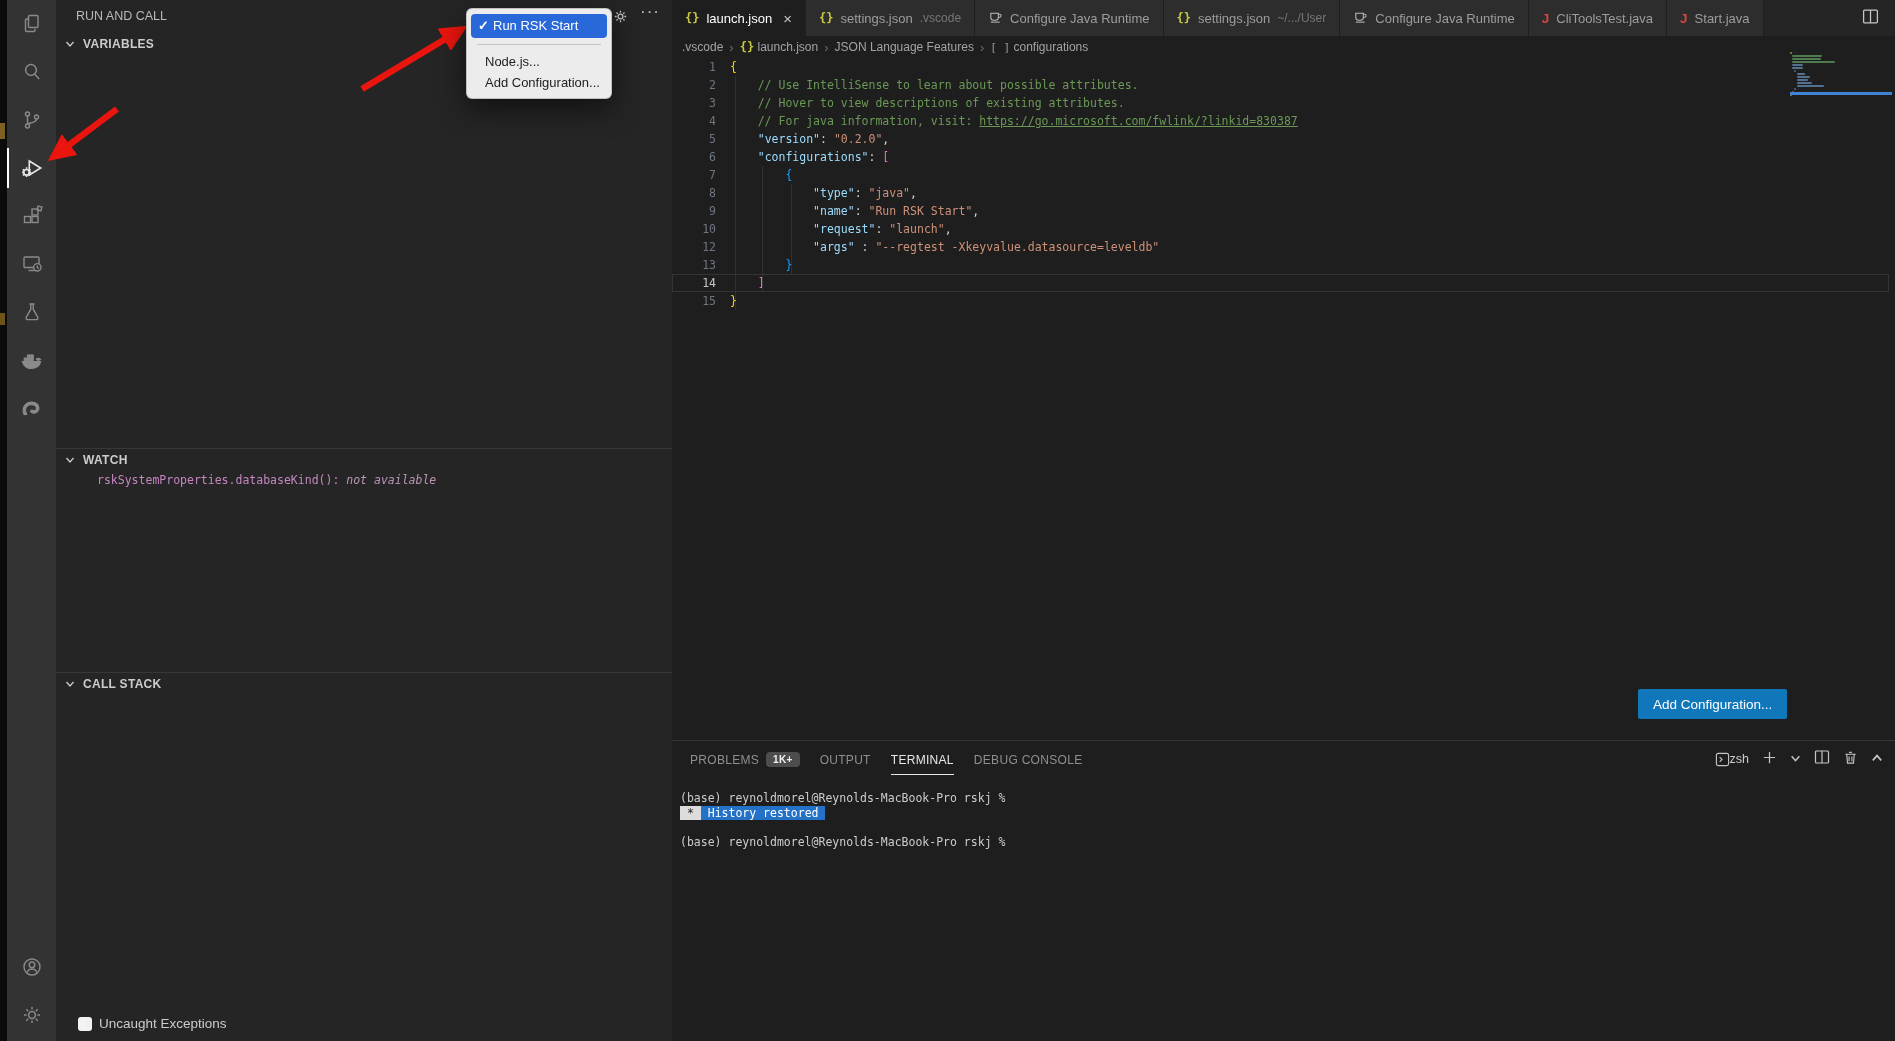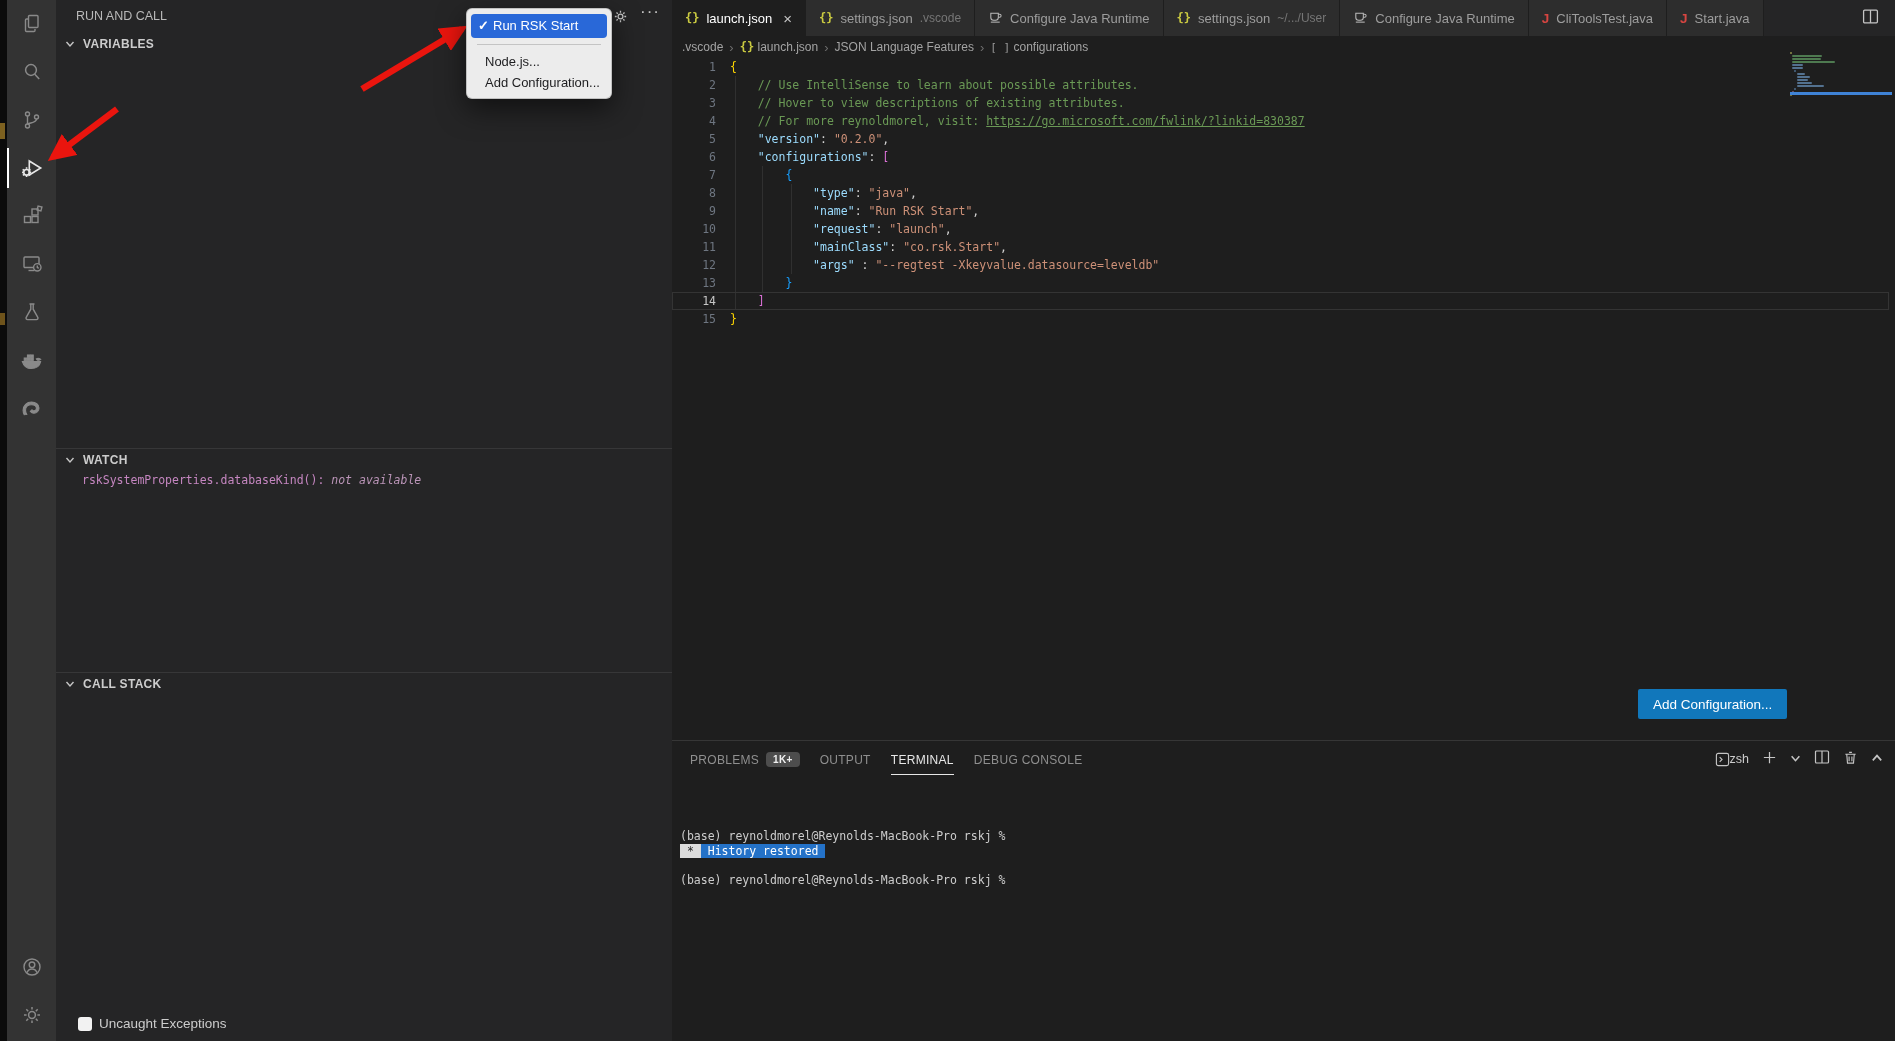--- a/index.html
+++ b/index.html
@@ -27,21 +27,21 @@
   .sb-title { position:absolute; left:20px; top:0; line-height:33px; font-size:12.5px; color:#b9b9b9; }
   .sb-gear { position:absolute; left:556px; top:8px; }
   .sb-dots { position:absolute; left:584px; top:2px; font-size:17px; color:#c5c5c5; letter-spacing:1px; }
   .sb-play { position:absolute; left:456px; top:10px; z-index:5; }
   .section-header { position:absolute; left:0; right:0; height:22px; display:flex; align-items:center; gap:5px;
       padding-left:6px; font-size:12px; font-weight:bold; color:#cccccc; letter-spacing:.3px;
       border-top:1px solid rgba(170,170,170,0.14); }
   .section-header.first { border-top:none; }
   .chev { display:inline-flex; width:16px; justify-content:center; color:#c5c5c5; }
   .watch-row { position:absolute; left:26px; top:473px; font-family:"DejaVu Sans Mono", monospace; font-size:11.5px; }
-  .watch-expr { color:#c586c0; }
+  .watch-expr { color:#c586c0;margin-left:15px; }
   .watch-val { color:#bb95b8; font-style:italic;margin-top:9px; }
   .bp-row { position:absolute; left:22px; top:1016px; display:flex; align-items:center; gap:7px; font-size:13.5px; color:#cccccc; }
   .bp-check { width:14px; height:14px; background:#f2f2f2; border-radius:3px; }
 
   
   .editor-area { position:absolute; left:672px; top:0; right:0; height:100%; background:#1e1e1e; }
   .tabbar { position:absolute; top:0; left:0; right:0; height:36px; background:#252526; display:flex; align-items:stretch; }
   .tabs-flex { display:flex; }
   .tab { display:flex; align-items:center; gap:7px; padding:0 13px; font-size:13px; color:#9d9d9d;
          background:#2d2d2d; border-right:1px solid #1e1e1e; white-space:nowrap; }
@@ -81,21 +81,21 @@
   .panel { position:absolute; left:0; right:0; top:740px; bottom:0; background:#1e1e1e; border-top:1px solid #363636; }
   .panel-tabs { position:absolute; top:0; left:8px; height:36px; display:flex; align-items:center; }
   .ptab { padding:0 10px; font-size:12px; letter-spacing:.3px; color:#8f8f8f; height:36px; display:flex; align-items:center; gap:7px; }
   .ptab .ptab-inner { padding:9px 0 7px 0; }
   .ptab.active { color:#e7e7e7; }
   .ptab.active .ptab-inner { border-bottom:1px solid #e7e7e7; }
   .pbadge { background:#4d4d4d; color:#f0f0f0; font-size:10px; font-weight:bold; border-radius:4px; padding:2px 7px; }
   .panel-controls { position:absolute; right:12px; top:0; height:36px; display:flex; align-items:center; gap:13px; color:#c5c5c5; }
   .shell-sel { display:flex; align-items:center; font-size:12.5px; color:#cccccc; }
   .term { position:absolute; left:8px; top:50px; font-family:"DejaVu Sans Mono", monospace;
-      font-size:11.5px; line-height:14.5px; color:#cccccc; white-space:pre;margin-top:38px; }
+      font-size:11.5px; line-height:14.5px; color:#cccccc; white-space:pre; }
   .tbadge-gray { background:#dcdcdc; color:#1e1e1e; }
   .tbadge-blue { background:#2472c8; color:#ffffff; }
 
   
   .menu { position:absolute; left:466px; top:8px; width:146px; z-index:50; background:#ececec;
       border-radius:6px; border:1px solid rgba(0,0,0,0.18); padding:5px 0;
       box-shadow:0 10px 28px rgba(0,0,0,0.55); font-size:13px; color:#1d1d1f; }
   .menu-item { position:relative; height:21px; line-height:21px; padding-left:18px; white-space:nowrap; }
   .menu-item.selected { height:24px; line-height:24px; margin:0 4px; padding-left:22px; background:#2968d8; color:#ffffff; border-radius:4px; }
   .menu-check { position:absolute; left:7px; font-weight:bold; }
@@ -325,21 +325,21 @@
           <div class="cl">
             <span class="ln">2</span>
             <span class="lc"><span class="cmt">    // Use IntelliSense to learn about possible attributes.</span></span>
           </div>
           <div class="cl">
             <span class="ln">3</span>
             <span class="lc"><span class="cmt">    // Hover to view descriptions of existing attributes.</span></span>
           </div>
           <div class="cl">
             <span class="ln">4</span>
-            <span class="lc"><span class="cmt">    // For more reynoldmorel, visit: </span><span class="lnk">https://go.microsoft.com/fwlink/?linkid=830387</span></span>
+            <span class="lc"><span class="cmt">    // For java information, visit: </span><span class="lnk">https://go.microsoft.com/fwlink/?linkid=830387</span></span>
           </div>
           <div class="cl">
             <span class="ln">5</span>
             <span class="lc"><span class="pun">    </span><span class="key">"version"</span><span class="pun">: </span><span class="str">"0.2.0"</span><span class="pun">,</span></span>
           </div>
           <div class="cl">
             <span class="ln">6</span>
             <span class="lc"><span class="pun">    </span><span class="key">"configurations"</span><span class="pun">: </span><span class="b2">[</span></span>
           </div>
           <div class="cl">
@@ -350,24 +350,20 @@
             <span class="ln">8</span>
             <span class="lc"><span class="pun">            </span><span class="key">"type"</span><span class="pun">: </span><span class="str">"java"</span><span class="pun">,</span></span>
           </div>
           <div class="cl">
             <span class="ln">9</span>
             <span class="lc"><span class="pun">            </span><span class="key">"name"</span><span class="pun">: </span><span class="str">"Run RSK Start"</span><span class="pun">,</span></span>
           </div>
           <div class="cl">
             <span class="ln">10</span>
             <span class="lc"><span class="pun">            </span><span class="key">"request"</span><span class="pun">: </span><span class="str">"launch"</span><span class="pun">,</span></span>
-          </div>
-          <div class="cl">
-            <span class="ln">11</span>
-            <span class="lc"><span class="pun">            </span><span class="key">"mainClass"</span><span class="pun">: </span><span class="str">"co.rsk.Start"</span><span class="pun">,</span></span>
           </div>
           <div class="cl">
             <span class="ln">12</span>
             <span class="lc"><span class="pun">            </span><span class="key">"args"</span><span class="pun"> : </span><span class="str">"--regtest -Xkeyvalue.datasource=leveldb"</span></span>
           </div>
           <div class="cl">
             <span class="ln">13</span>
             <span class="lc"><span class="pun">        </span><span class="b3">}</span></span>
           </div>
           <div class="cl cur">

